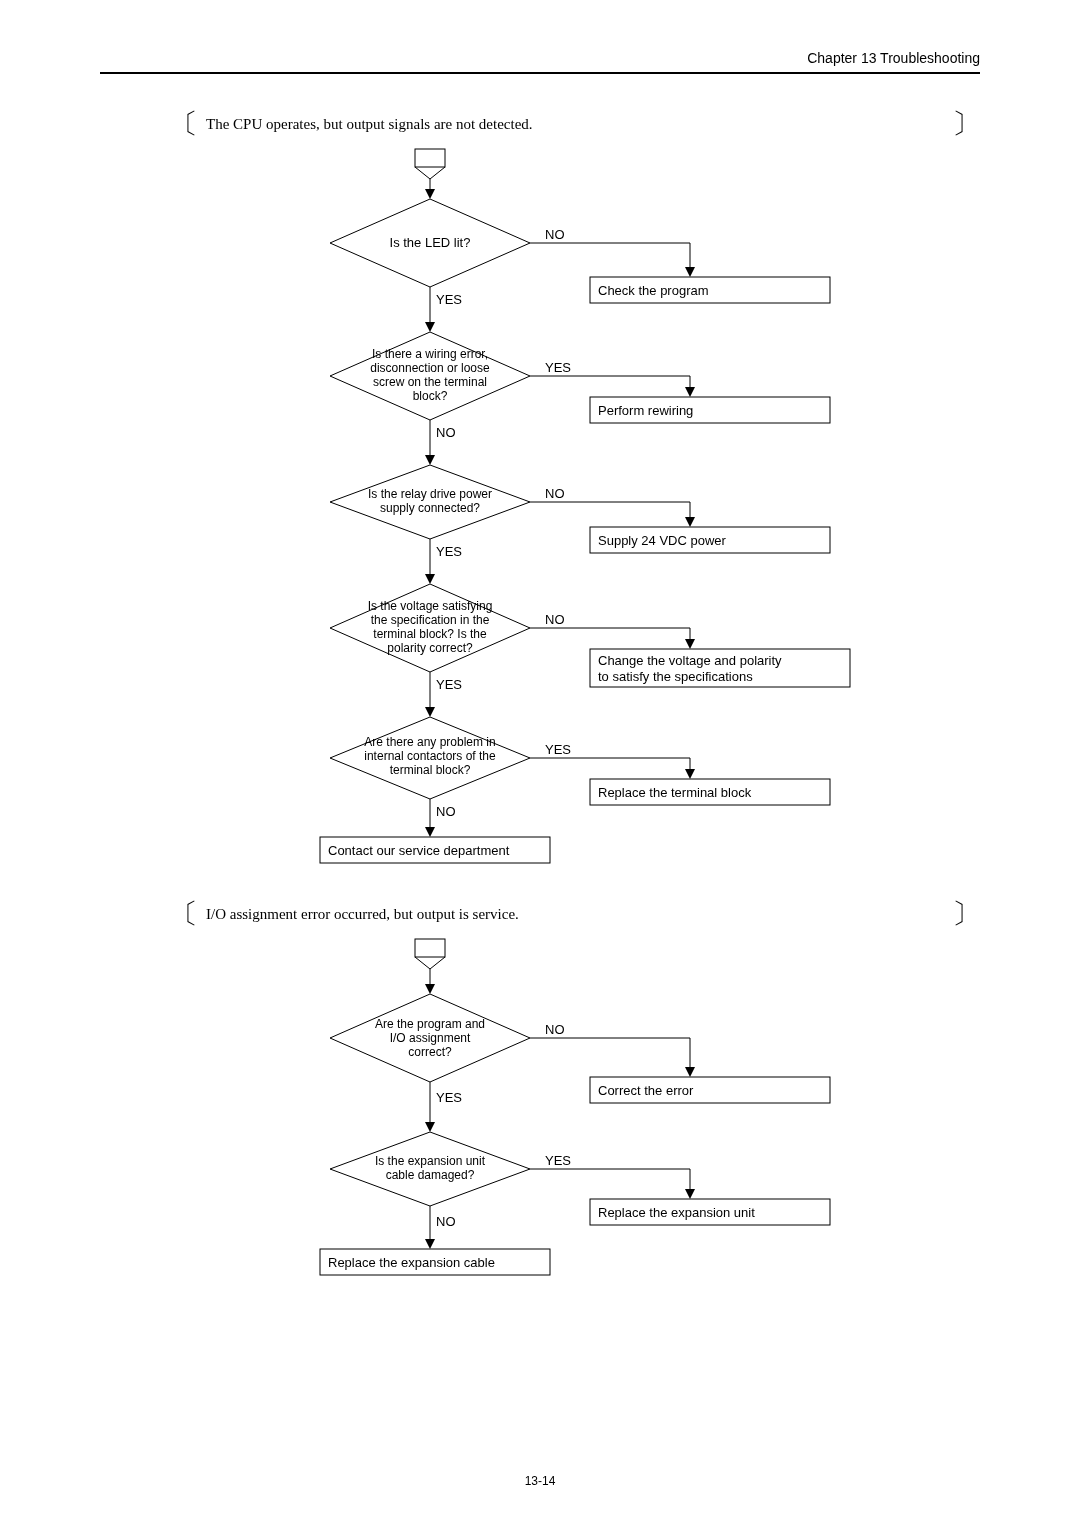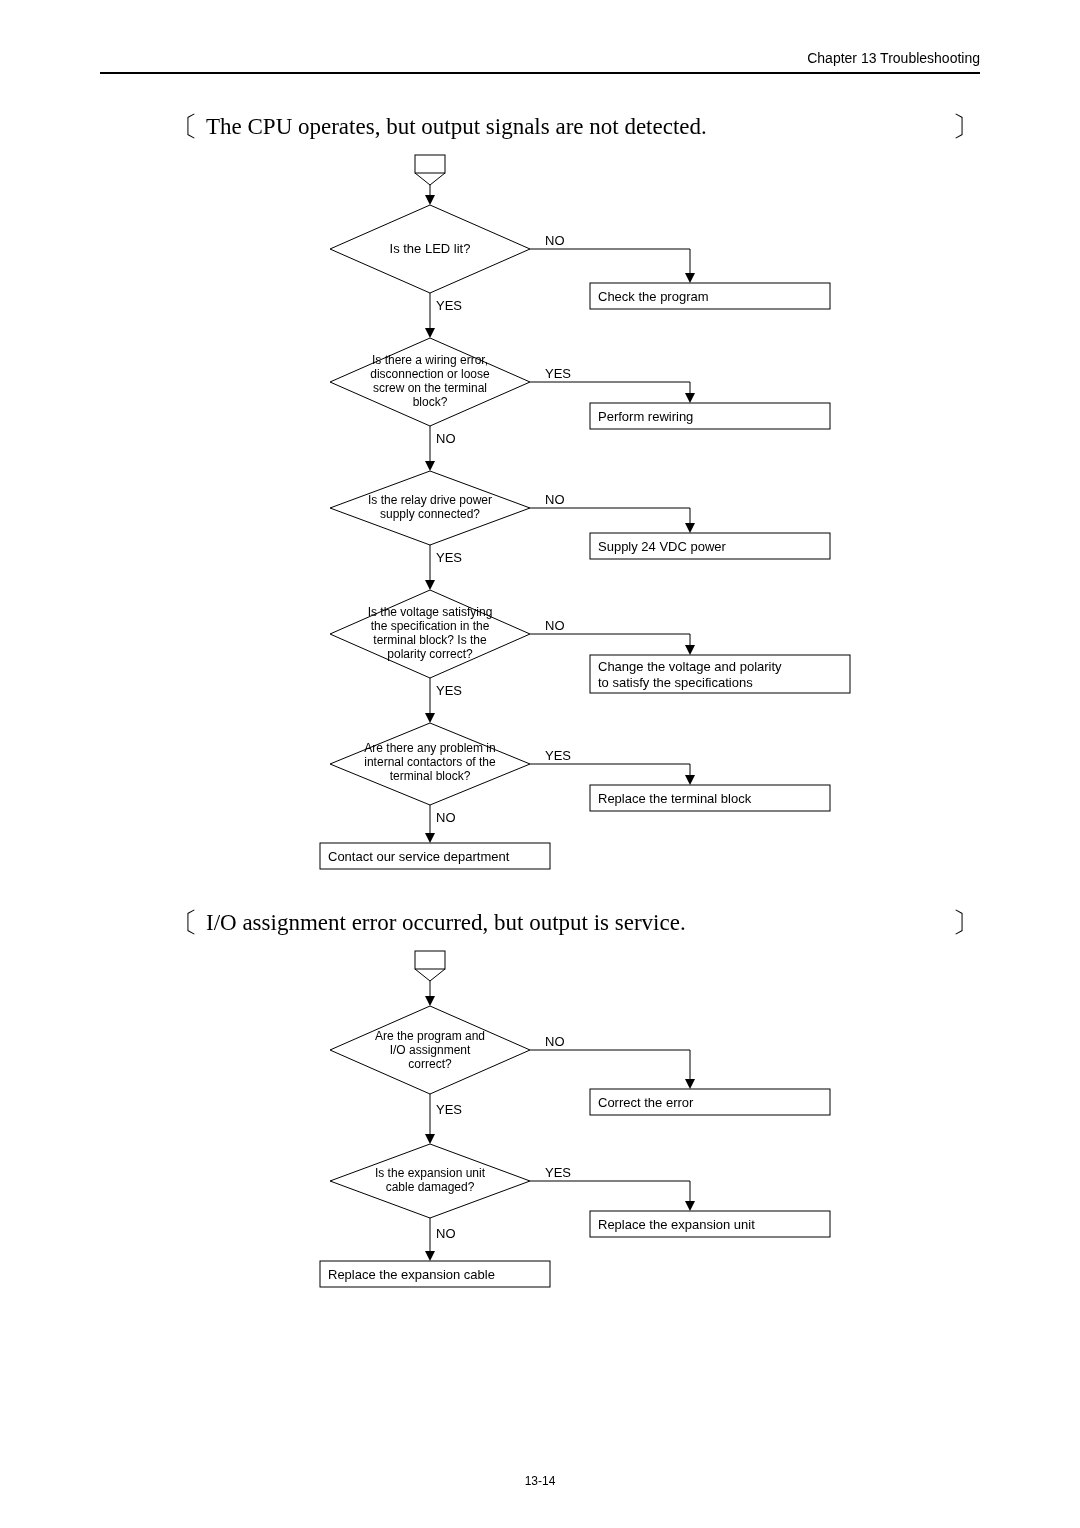--- a/index.html
+++ b/index.html
@@ -24,21 +24,21 @@
     margin-bottom: 40px;
   }
   .bracket-row {
     display: flex;
     align-items: center;
     justify-content: space-between;
     margin-left: 70px;
     margin-bottom: 10px;
   }
   .bracket-row .text {
-    font-size: 23px;
+    font-size: 15px;
     font-family: "Times New Roman", serif;
     margin-left: 8px;
     flex: 1;
   }
   .bracket {
     font-size: 28px;
     font-family: "Times New Roman", serif;
     line-height: 20px;
   }
   .flow-area {

